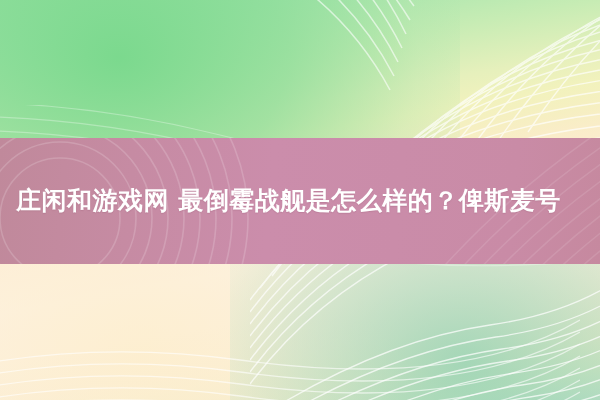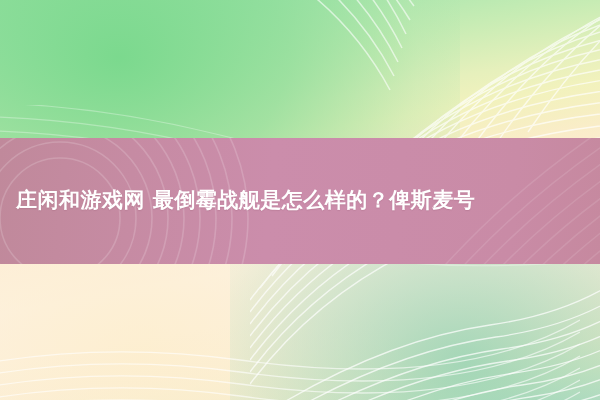--- a/index.html
+++ b/index.html
@@ -116,21 +116,21 @@
     inset: 0;
     display: flex;
     flex-direction: column;
     justify-content: center;
     align-items: center;
     gap: 2px;
     z-index: 4;
   }
   .title-line {
     color: #ffffff;
-    font-size: 21px;
+    font-size: 25px;
     font-weight: bold;
     letter-spacing: 0.5px;
     line-height: 1.42;
     white-space: nowrap;
     text-shadow: 0 1px 1px rgba(150,90,115,0.25);
   }
   .title-line.line1 {
     align-self: flex-start;
     margin-left: 16px;
   }

